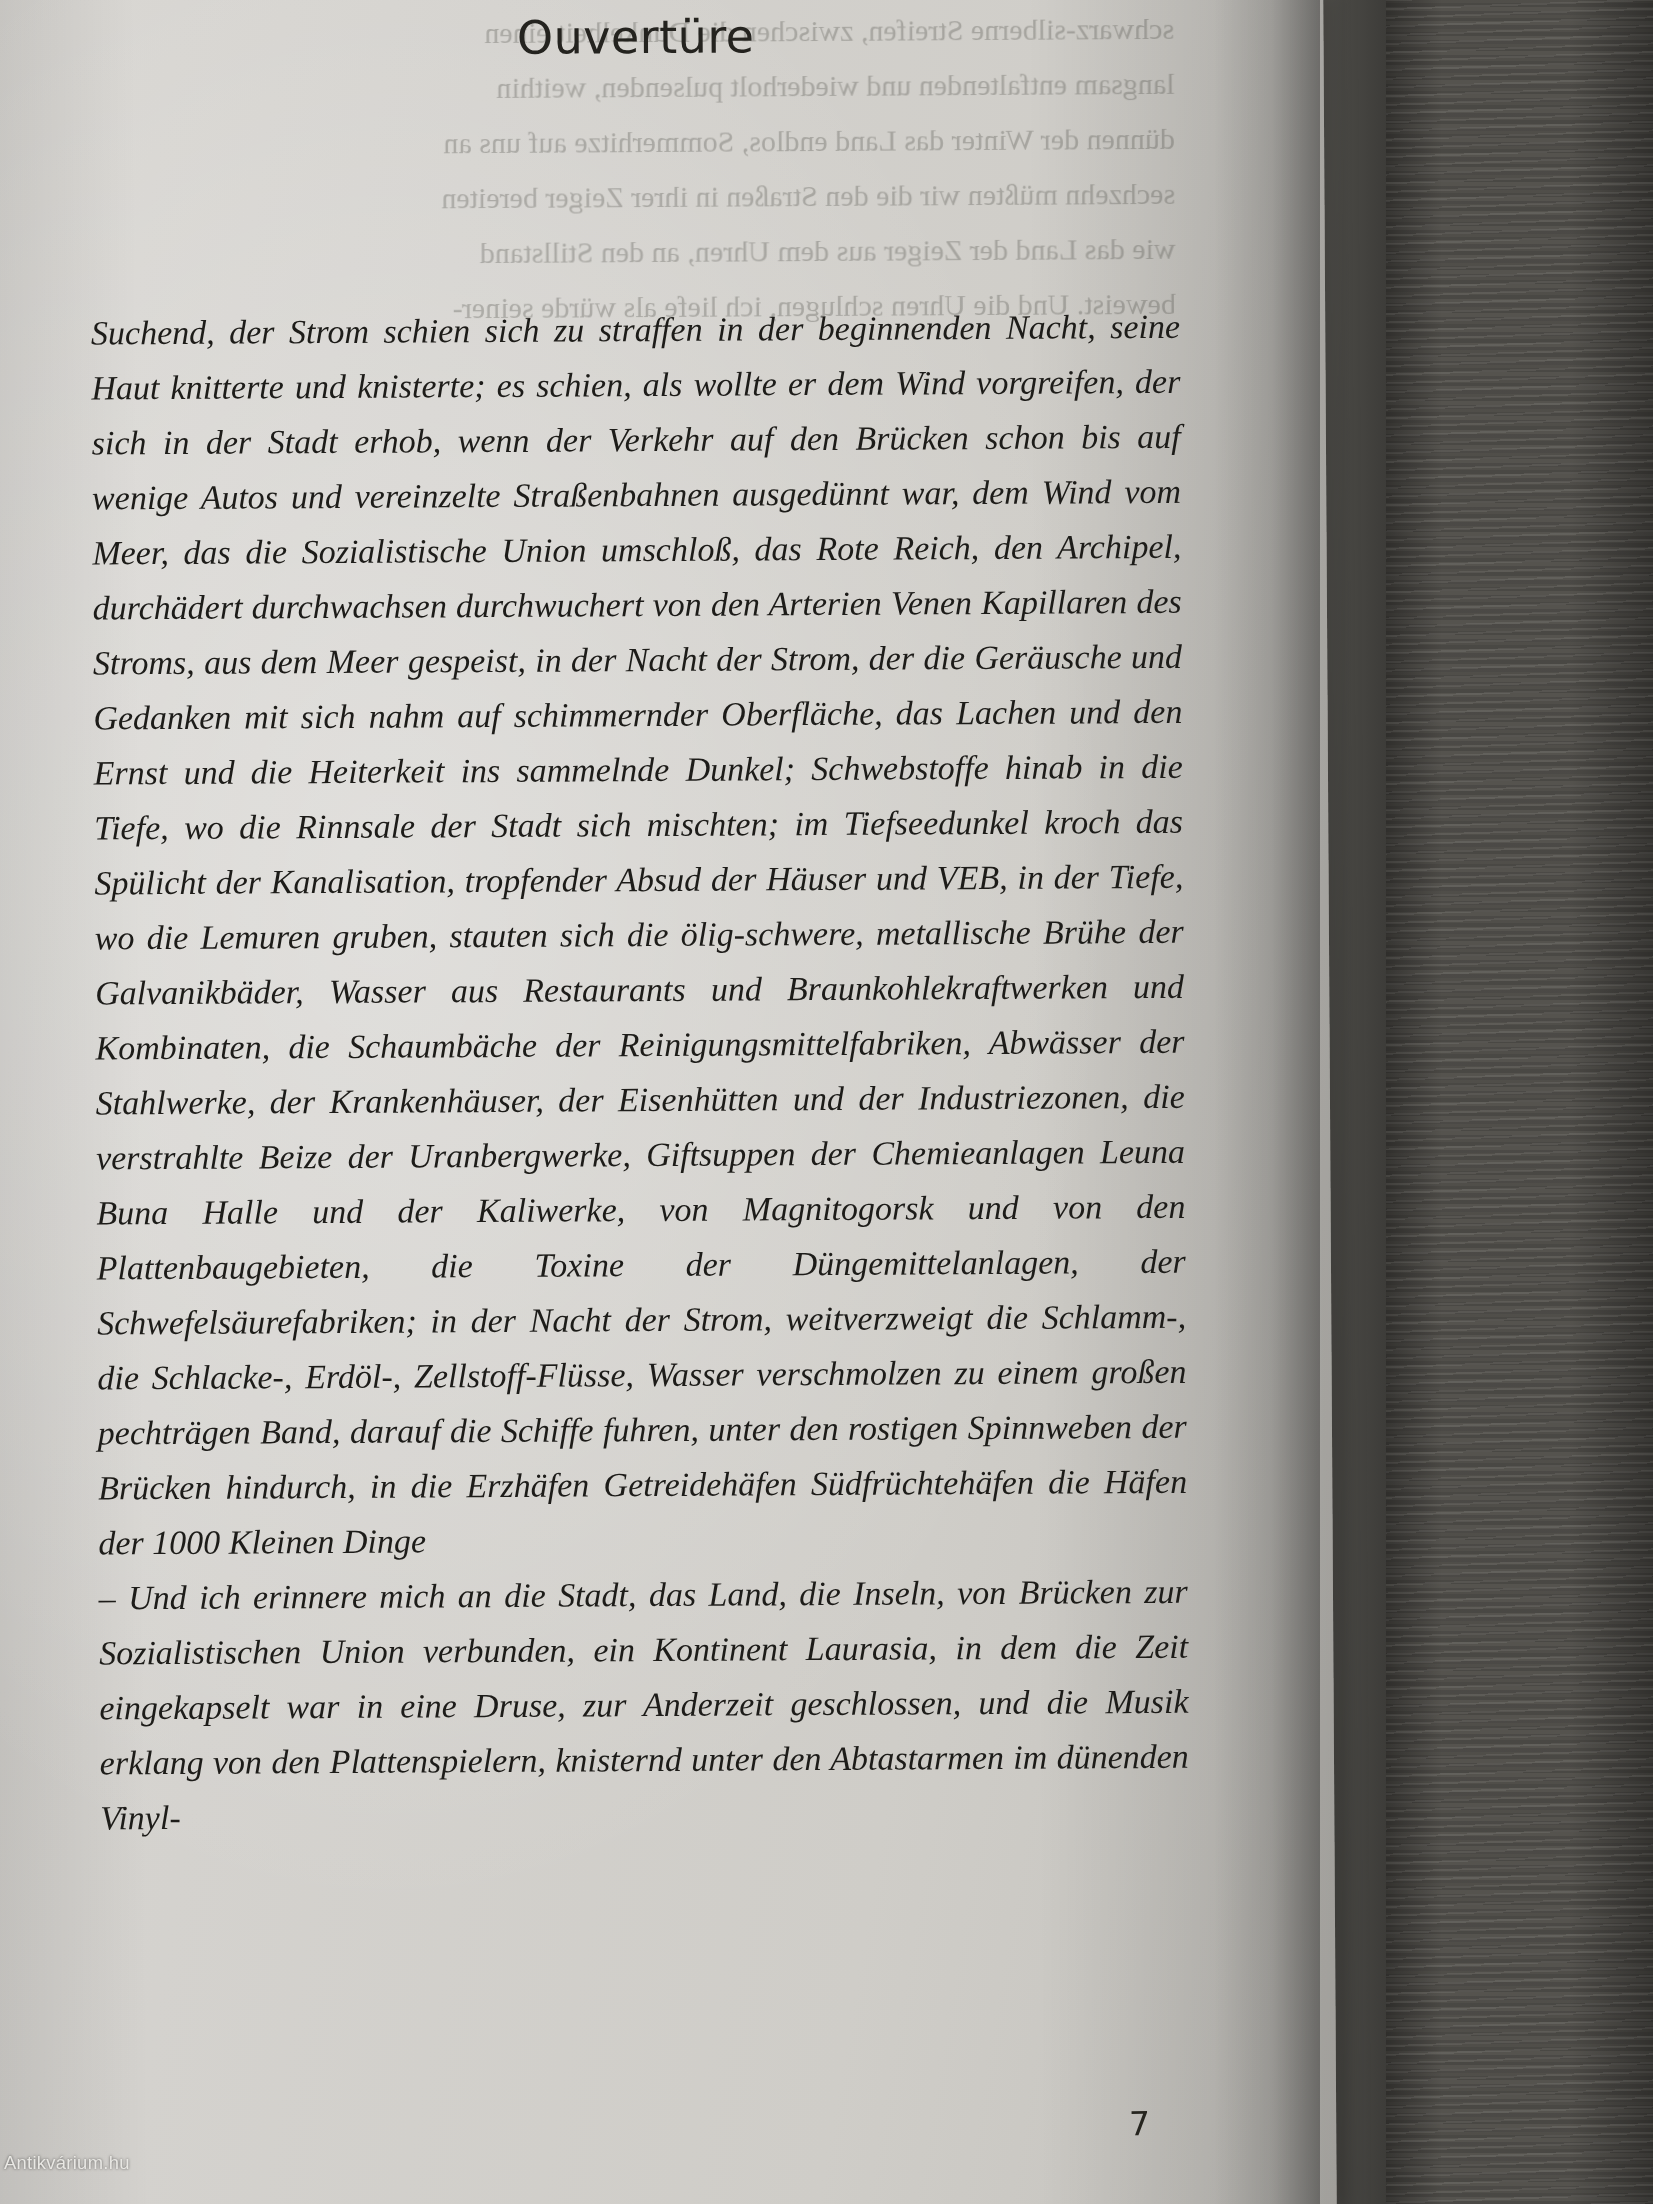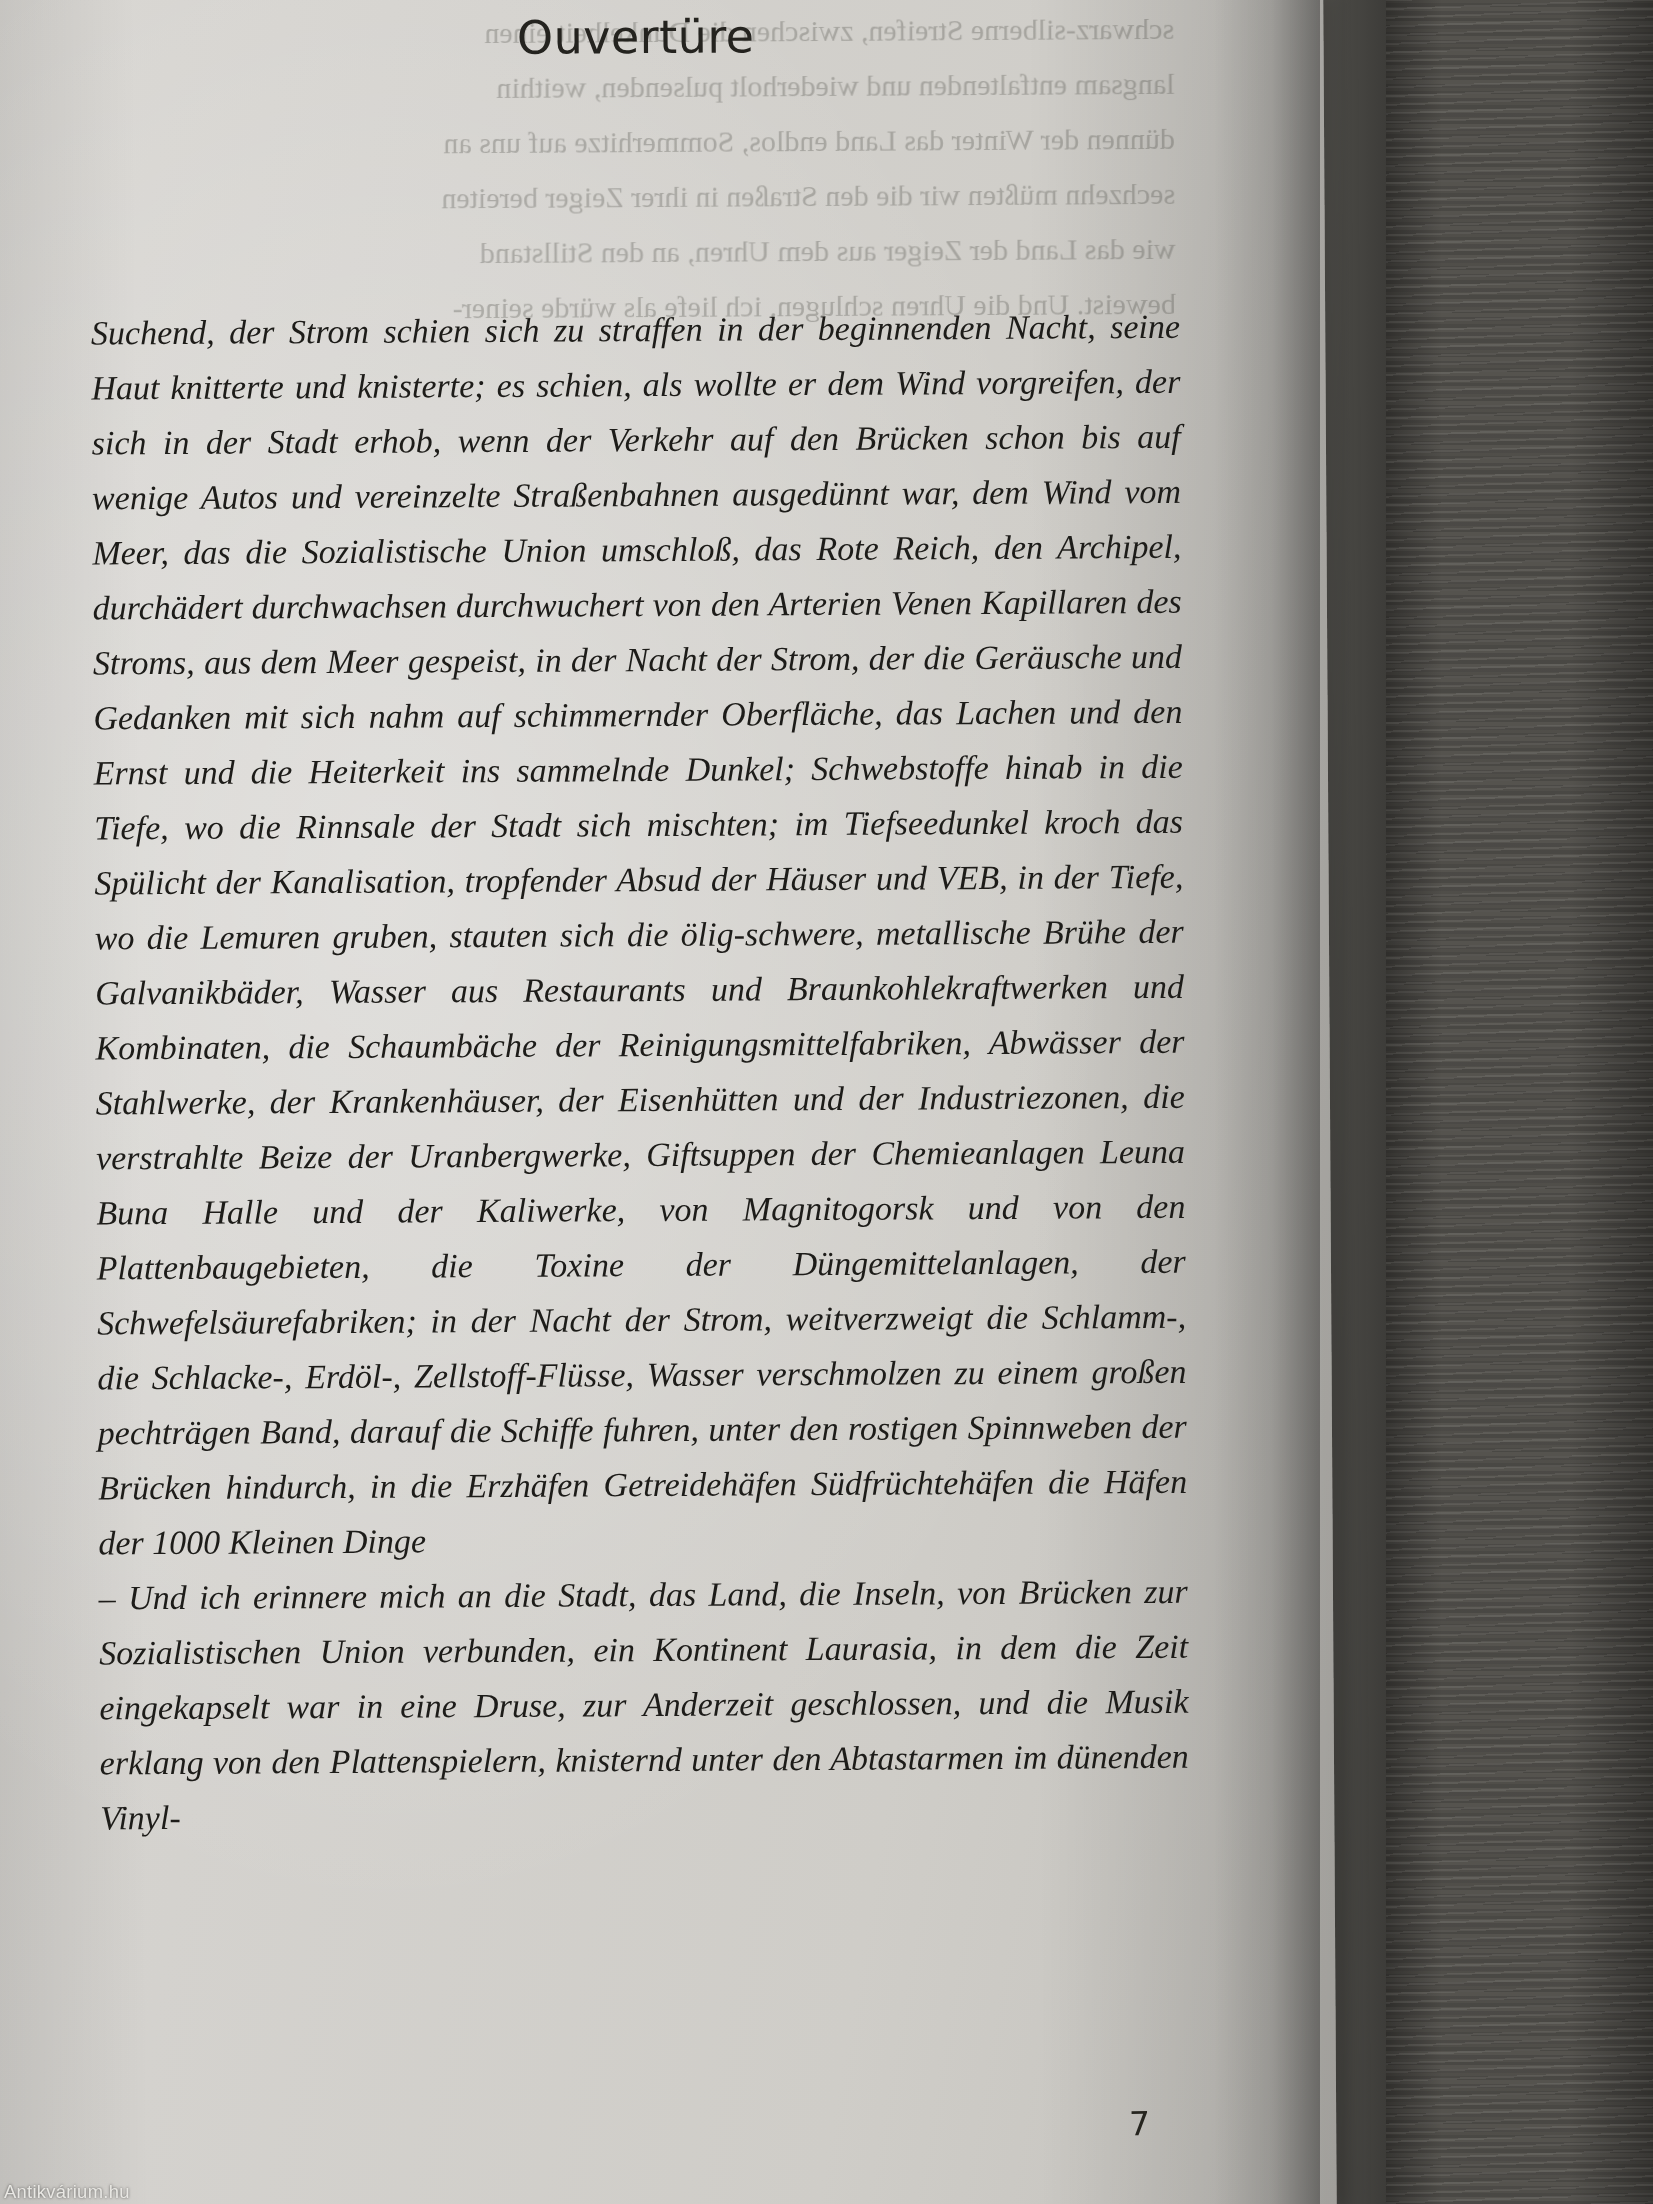--- a/index.html
+++ b/index.html
@@ -156,21 +156,20 @@
 
   .watermark {
     position: absolute;
     left: 3.9px;
     top: 2152px;
     font-family: "Liberation Sans", sans-serif;
     font-size: 18.4px;
     color: #e9e8e4;
     letter-spacing: 0.3px;
     text-shadow: 0 0 2.9px rgba(0,0,0,0.6);
-    margin-top: 29px;
   }
 
   
   .binding-shadow {
     position: absolute;
     left: 1213px;
     top: 0;
     width: 107px;
     height: 2205px;
     background: linear-gradient(to right, rgba(0,0,0,0.0) 0%, rgba(0,0,0,0.10) 55%, rgba(0,0,0,0.35) 100%);

